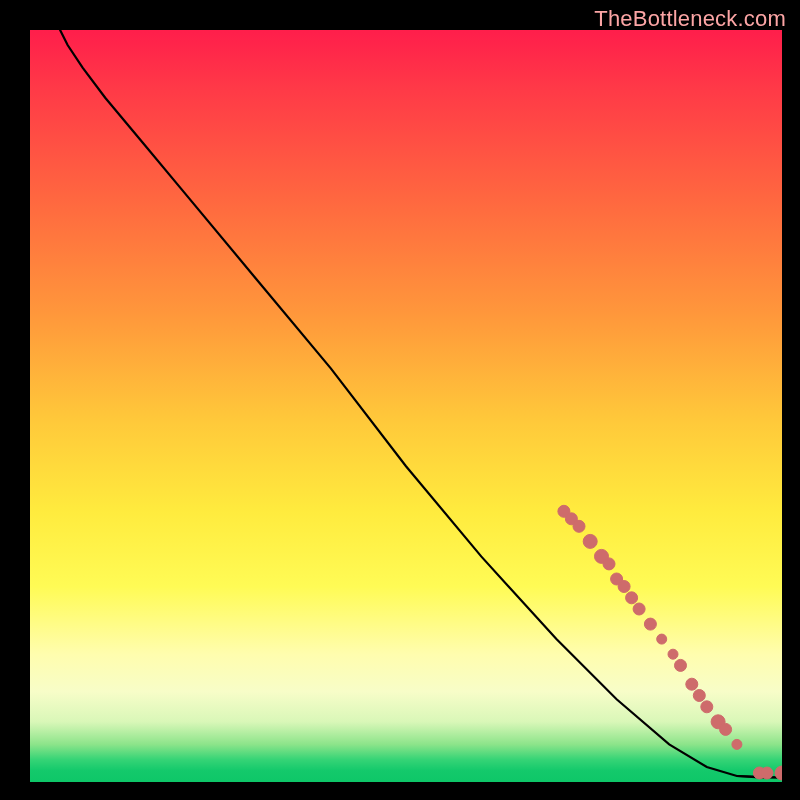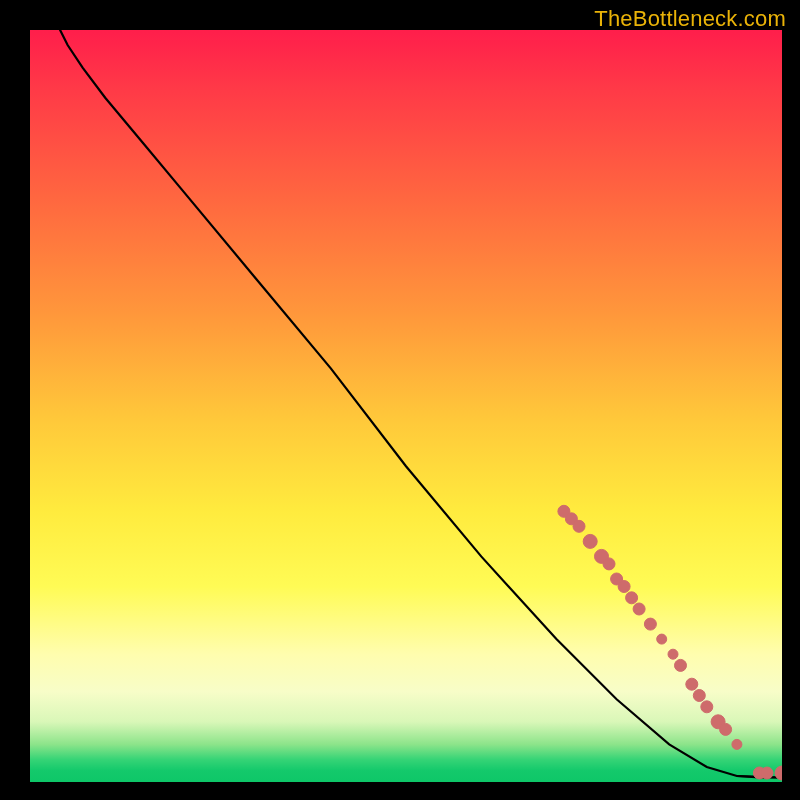--- a/index.html
+++ b/index.html
@@ -46,21 +46,21 @@
       #13C96B 98.5%,
       #0EC768 100%
     );
   }
   .watermark {
     position: absolute;
     top: 6px;
     right: 14px;
     font-size: 22px;
     font-weight: 500;
-    color: #eab308;
+    color: #fca5a5;
     letter-spacing: 0.2px;
     user-select: none;
   }
   svg.overlay {
     position: absolute;
     inset: 0;
     width: 100%;
     height: 100%;
   }
   .curve {

